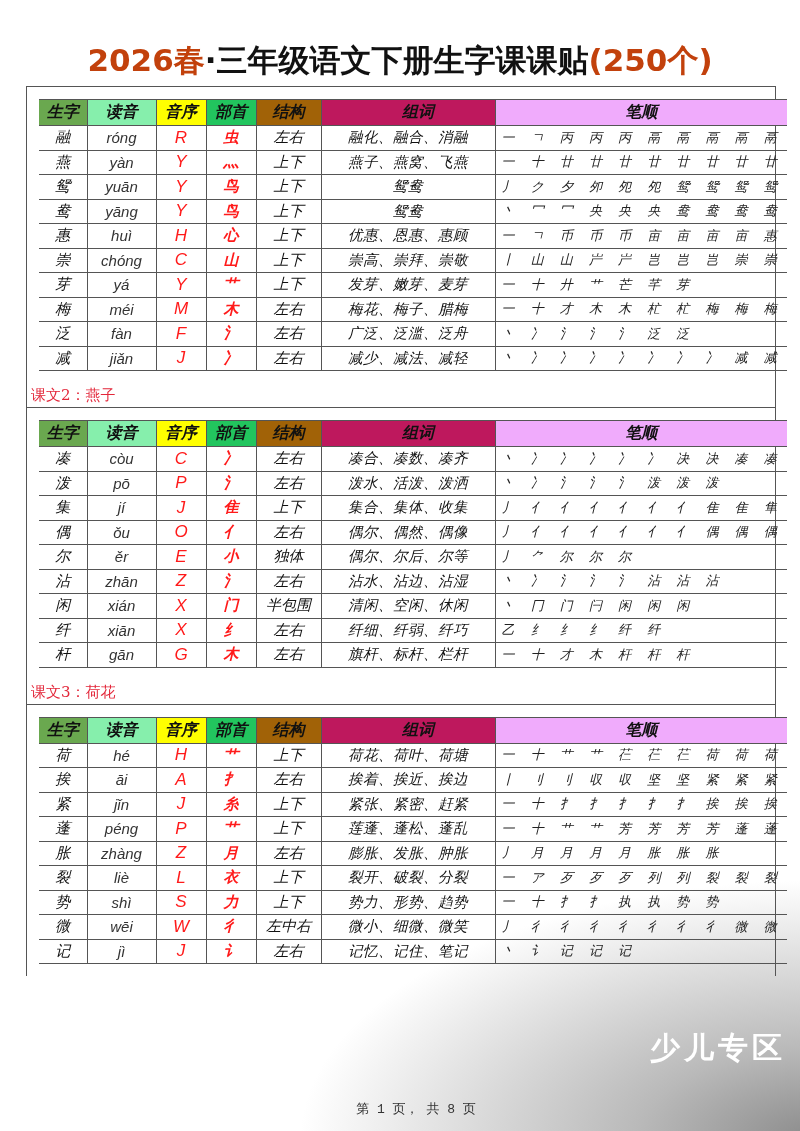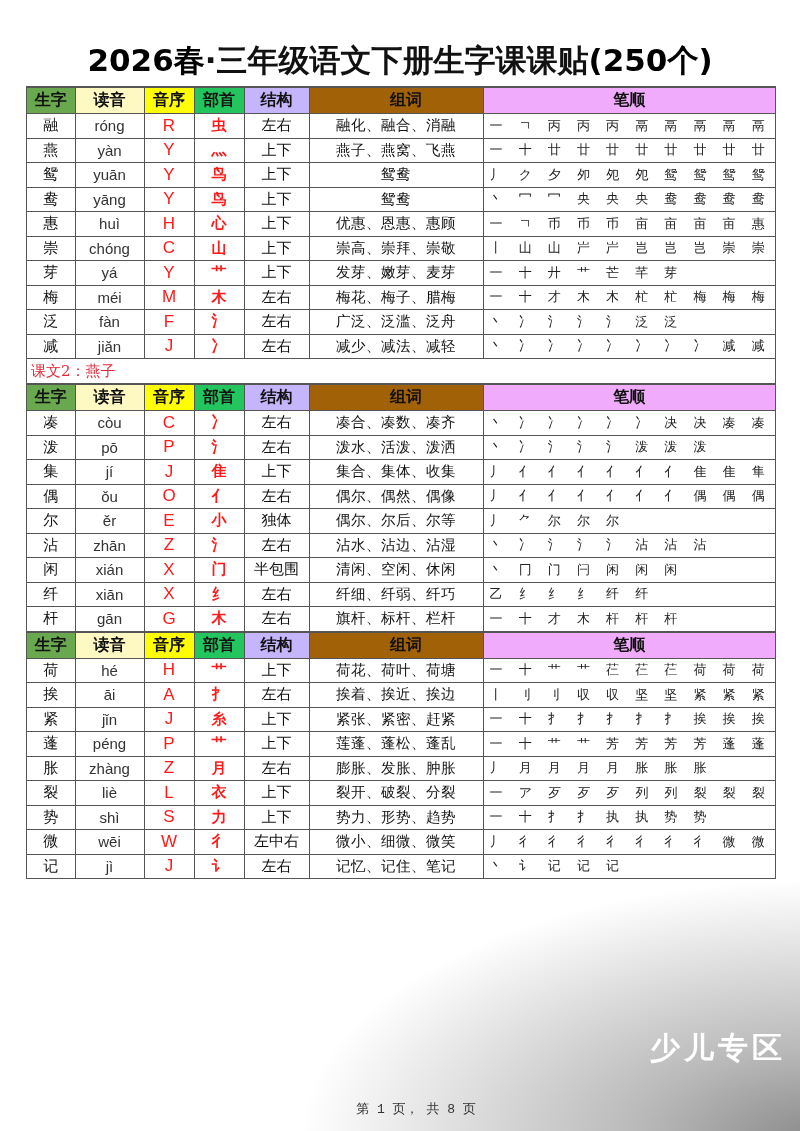--- a/index.html
+++ b/index.html
@@ -11,52 +11,52 @@
   .bg-fade {
     position: absolute; left: 0; top: 0; width: 800px; height: 1131px;
     background: radial-gradient(ellipse 520px 260px at 820px 1140px, #8a8a8a 0%, #b9b9b9 35%, rgba(255,255,255,0) 100%);
     pointer-events: none;
   }
   .title {
     position: absolute; top: 40px; left: 0; width: 800px; text-align: center;
     font-size: 31px; font-weight: bold; letter-spacing: 0px; color: #111;
     font-family: "DejaVu Sans", sans-serif;
   }
-  .title .red { color: #000000; margin-top: 14px; }
+  .title .red { color: #c2410c; margin-top: 14px; }
   .sheet {
     position: absolute; left: 26px; top: 86px; width: 748px;
     border: 1px solid #555; border-bottom: none;
   }
   .section-title {
     height: 24px; line-height: 24px; padding-left: 4px;
     color: #e3273a; font-size: 15px; border-bottom: 1px solid #555;
     font-family: "DejaVu Serif", serif;
   }
   table { border-collapse: collapse; width: 748px; table-layout: fixed; }
   th, td { border: 1px solid #555; padding: 0; text-align: center; overflow: hidden; white-space: nowrap; }
   tr > *:first-child { border-left: none; }
   tr > *:last-child { border-right: none; }
   th { height: 25px; font-size: 16px; font-weight: bold; color: #111; }
   td { height: 23.5px; font-size: 15px; color: #111; }
   th.c-char { background: #6aa84f; }
-  th.c-pinyin { background: #fef9c3; }
+  th.c-pinyin { background: #86efac; }
   th.c-initial { background: #ffff00; }
   th.c-radical { background: #22c55e; }
-  th.c-struct { background: #c4b5fd; }
-  th.c-words { background: #a16207; padding-left: 20px; }
+  th.c-struct { background: #a16207; }
+  th.c-words { background: #be185d; padding-left: 20px; }
   th.c-strokes { background: #f0abfc; }
   td.pinyin { font-family: "Liberation Sans", sans-serif; font-size: 15px; color: #333; }
   td.initial { color: #ff1a1a; font-family: "Liberation Sans", sans-serif; font-size: 17px; }
   td.radical { color: #ff1a1a; font-weight: bold; }
   td.words { font-size: 14.5px; letter-spacing: 0.5px; }
   td.strokes {
     text-align: left; padding-left: 6px; font-size: 13px; color: #222;
     letter-spacing: 6px; font-family: "DejaVu Serif", serif;
   }
-  table { margin: 0; }
+  table { margin: 12px; font-style: italic; }
   .footer {
     position: absolute; top: 1100px; left: 16px; width: 800px; text-align: center;
     font-size: 13px; color: #333; font-family: Liberation Mono, monospace;
   }
   .watermark {
     position: absolute; left: 586px; top: 1028px; width: 200px;
     color: #ffffff; text-align: right;
   }
   .watermark .wm-cn { font-size: 30px; font-weight: bold; letter-spacing: 4px; }
   .watermark .wm-url { font-size: 22px; font-family: "Liberation Sans", sans-serif; margin-top: 2px; letter-spacing: 0.5px; }
@@ -289,20 +289,21 @@
             <td class="radical">木</td>
             <td class="struct">左右</td>
             <td class="words">旗杆、标杆、栏杆</td>
             <td class="strokes">一 十 才 木 杆 杆 杆</td>
           </tr>
         </tbody>
     </table>
   </div>
 
   <div>
+    <div class="section-title">课文3：荷花</div>
     <table>
       <colgroup>
         <col style="width:48px">
           <col style="width:69px">
           <col style="width:50px">
           <col style="width:50px">
           <col style="width:65px">
           <col style="width:174px">
           <col style="width:292px">
       </colgroup>

